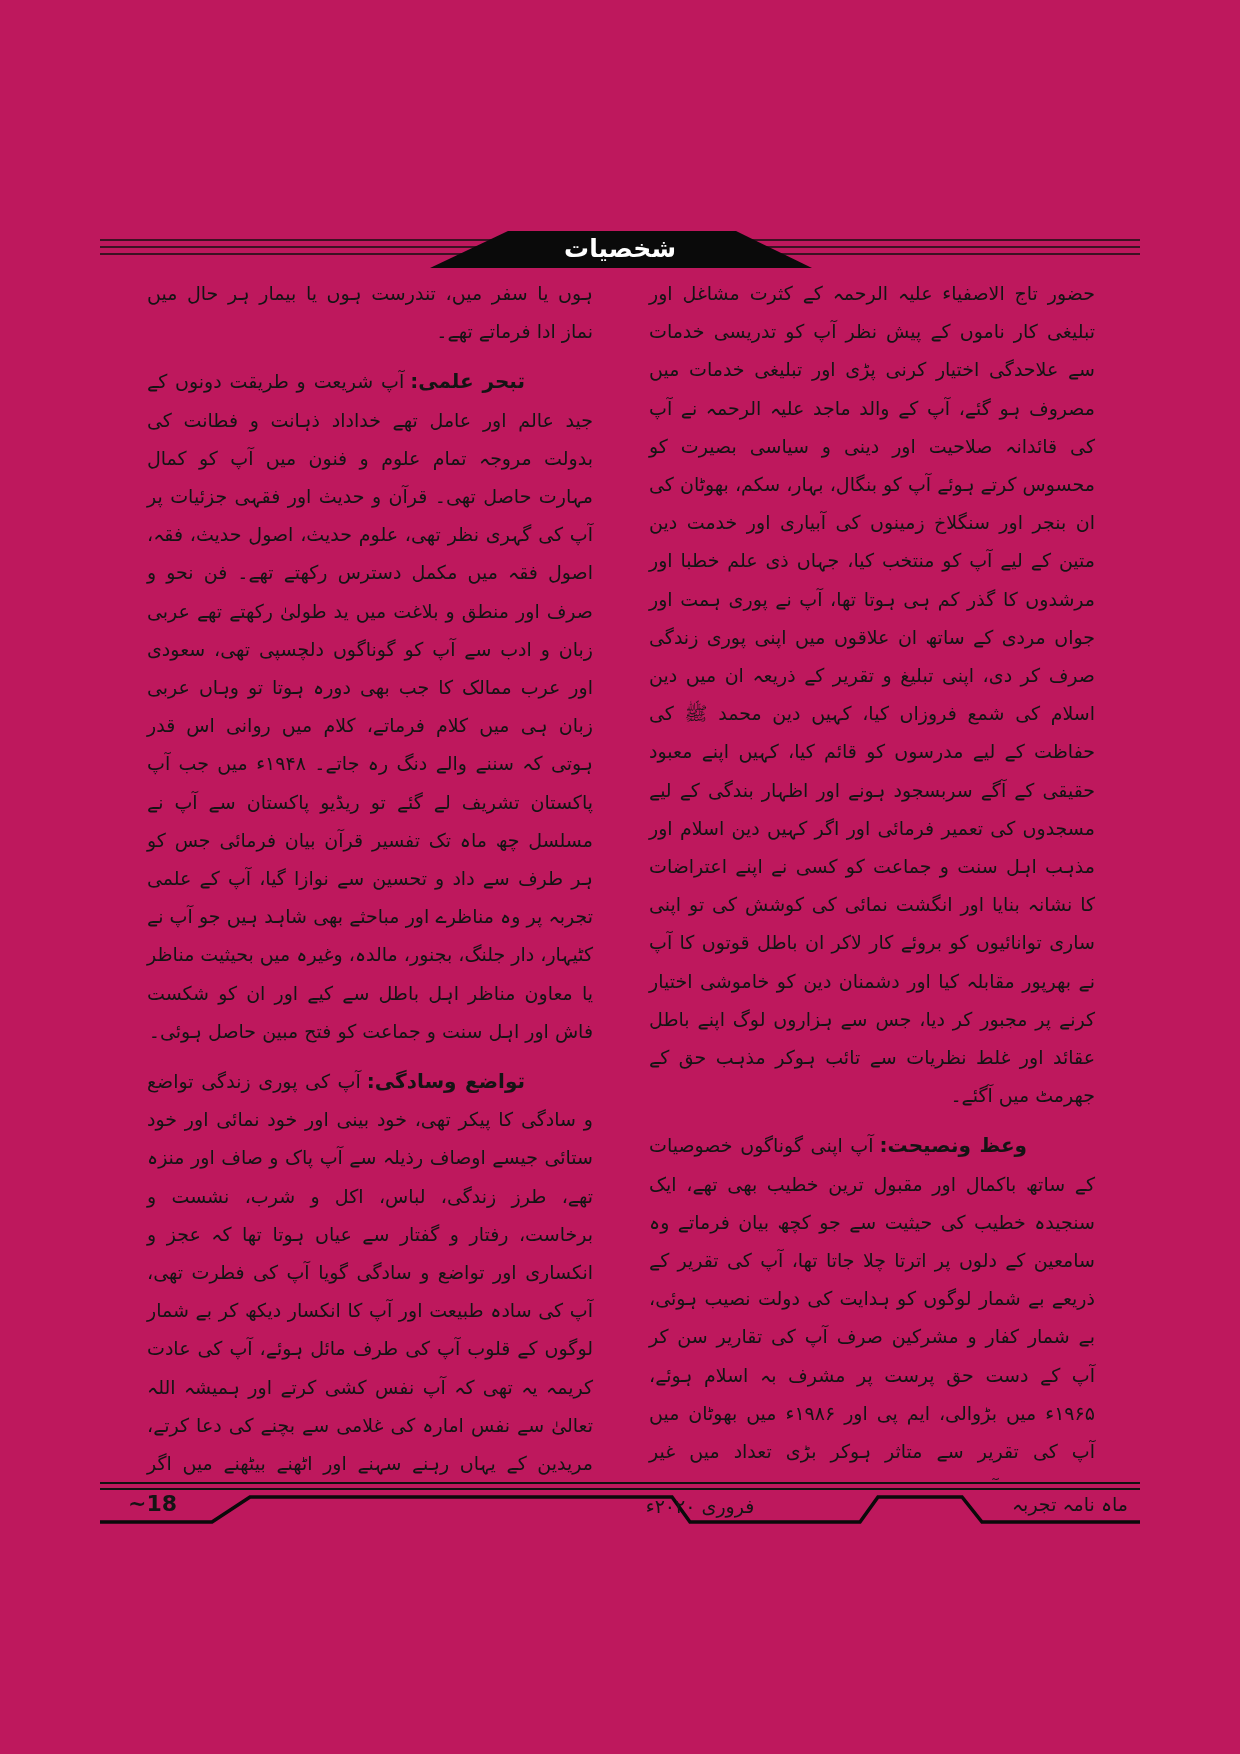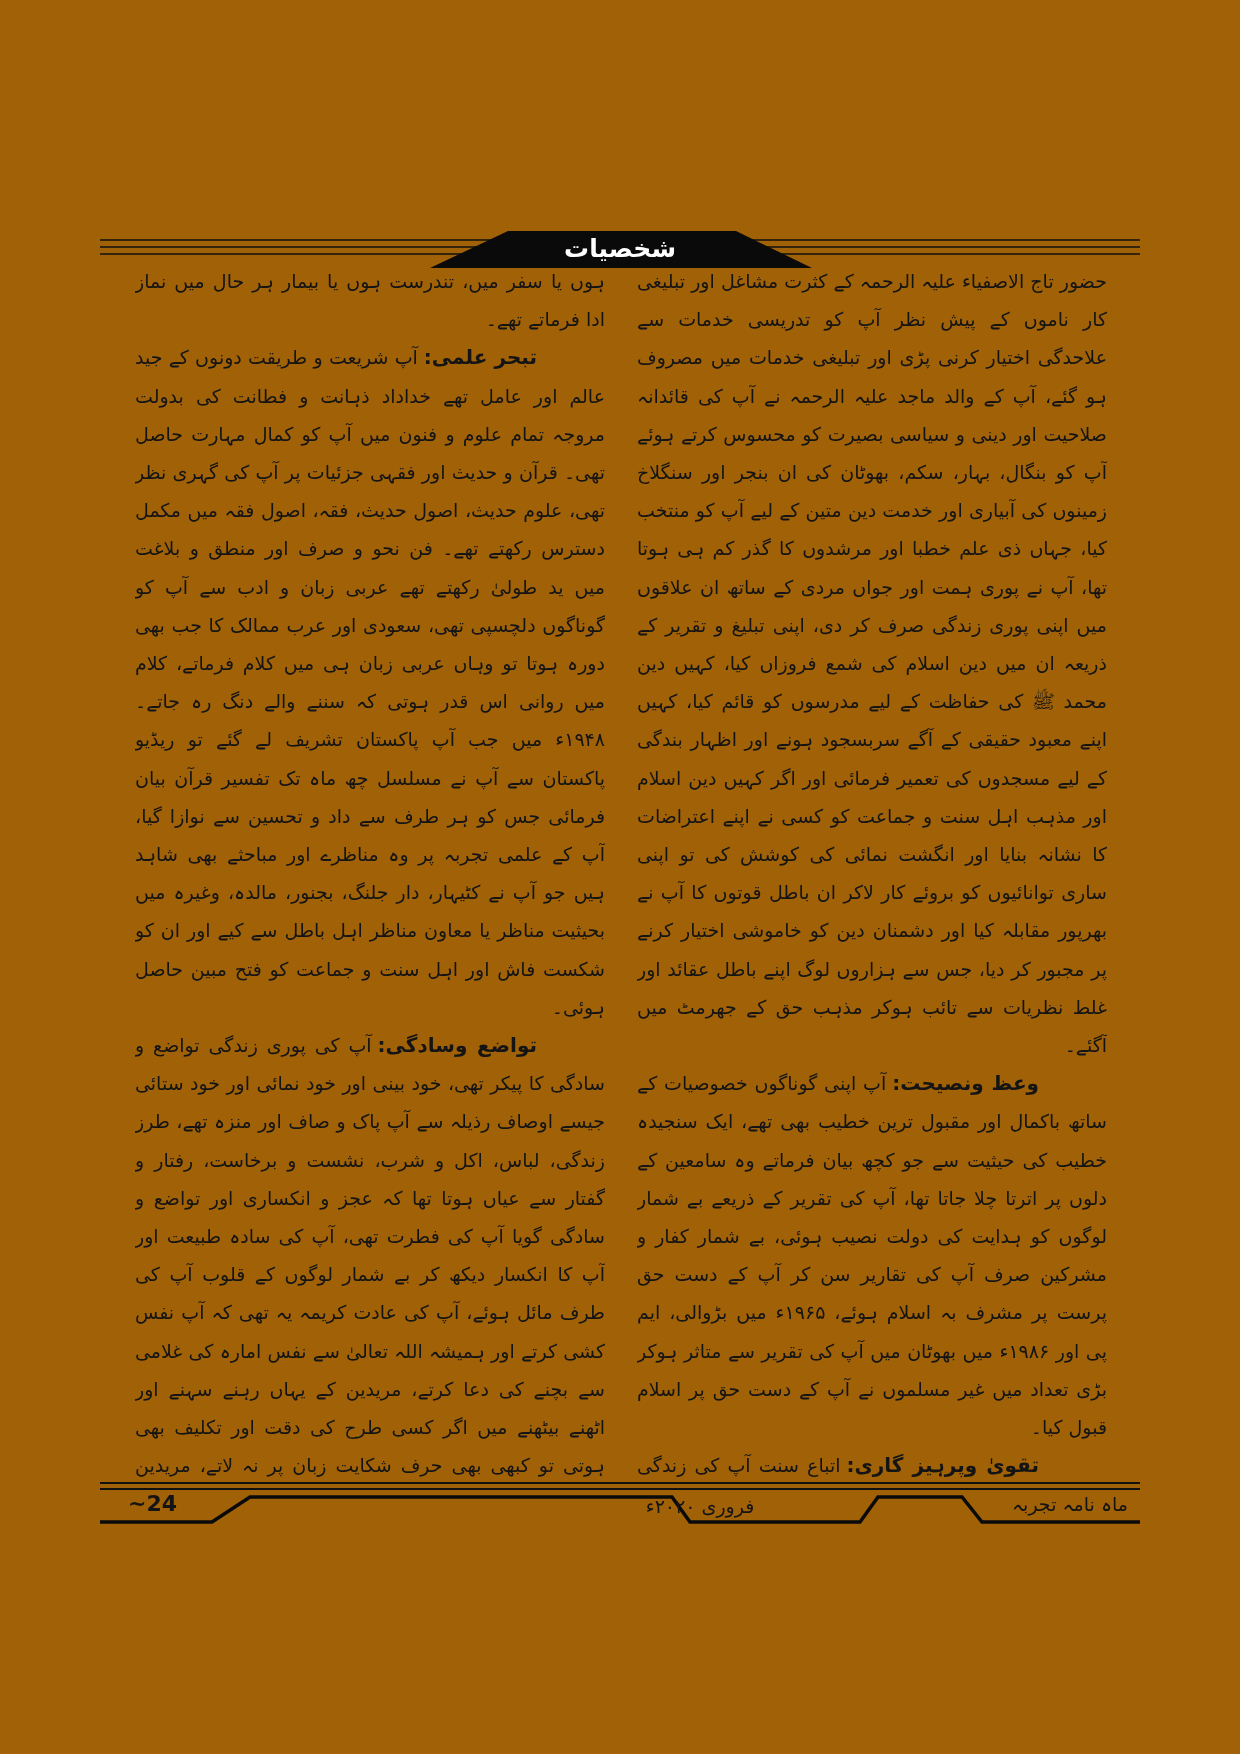--- a/index.html
+++ b/index.html
@@ -4,21 +4,21 @@
 <style>
   html, body {
     margin: 0;
     padding: 0;
     background: #e8e8e8;
   }
   .page {
     position: relative;
     width: 1240px;
     height: 1754px;
-    background: #a16207;
+    background: #be185d;
     margin: 0 auto;
     overflow: hidden;
     font-family: "DejaVu Sans", sans-serif;
     color: #141414;
   }
 
   
   .header-band {
     position: absolute;
     top: 226px;
@@ -55,21 +55,21 @@
   }
   .column {
     width: 470px;
     direction: rtl;
     text-align: justify;
     font-size: 19px;
     line-height: 38.2px;
     overflow: hidden;
   }
   .column p {
-    margin: 0;
+    margin: 12px;
     padding: 0;
   }
   .para-indent { text-indent: 68px; }
   .run-heading {
     font-weight: bold;
     font-size: 20px;
     padding-left: 6px;
   }
 
   
@@ -125,16 +125,16 @@
   </div>
 
   <div class="footer-band">
     <svg width="1040" height="52" viewBox="0 0 1040 52">
       <line x1="0" y1="3" x2="1040" y2="3" stroke="#111" stroke-width="2"></line>
       <line x1="0" y1="9" x2="1040" y2="9" stroke="#111" stroke-width="2"></line>
       <polyline points="0,42 112,42 150,17 572,17 590,42 760,42 778,17 862,17 882,42 1040,42" fill="none" stroke="#0a0a0a" stroke-width="3.5" stroke-linejoin="miter"></polyline>
     </svg>
     <span class="footer-text footer-magazine">ماہ نامہ تجربہ</span>
     <span class="footer-text footer-date">فروری ۲۰۲۰ء</span>
-    <span class="footer-text footer-pagenum">24~</span>
+    <span class="footer-text footer-pagenum">18~</span>
   </div>
 
 </div>
 
 </body></html>

